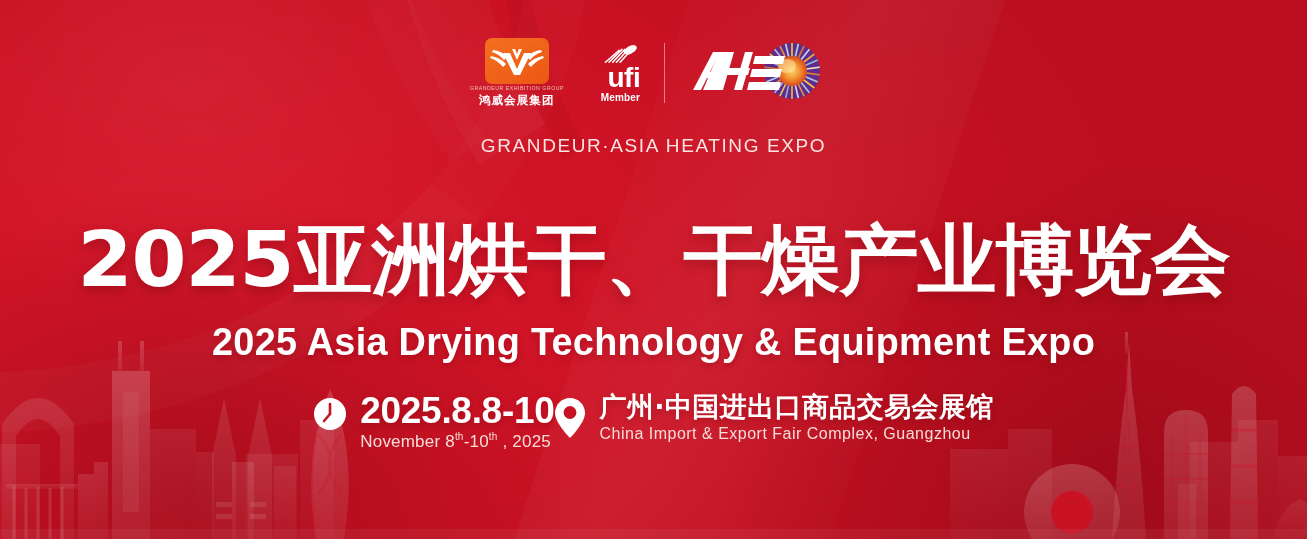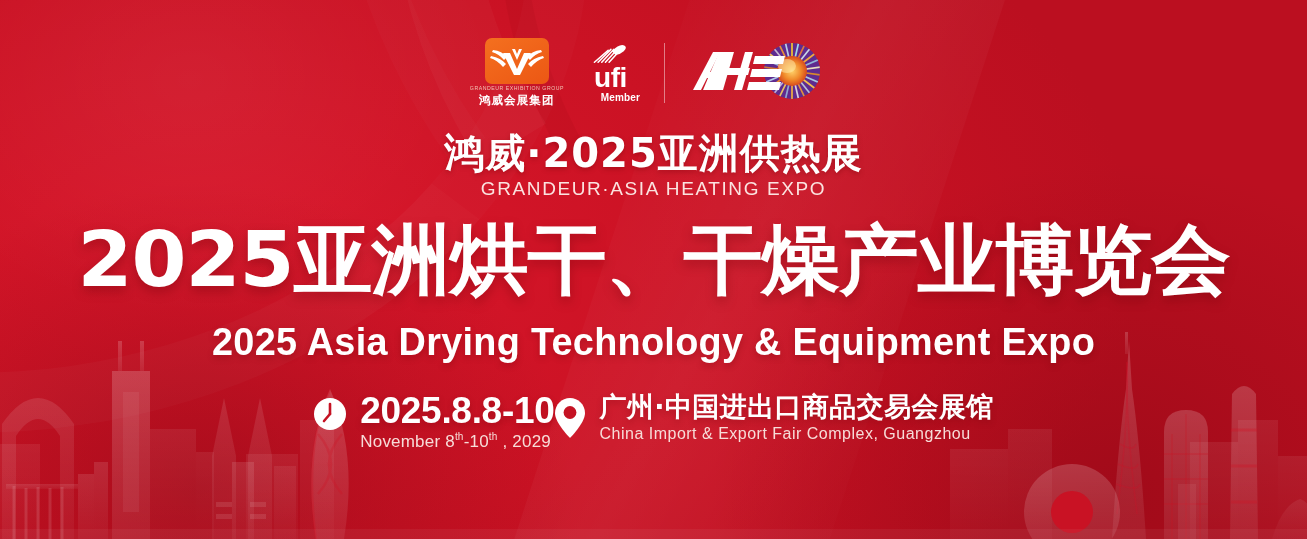--- a/index.html
+++ b/index.html
@@ -97,21 +97,21 @@
   .grandeur-en{
     font-size:4.4px; letter-spacing:.45px; color:#f2c3b4; white-space:nowrap;
     transform:scale(1.18); transform-origin:center;
   }
   .grandeur-cn{
     font-size:11.5px; color:#fff; letter-spacing:1.1px; font-weight:700;
     font-family:"DejaVu Sans","Liberation Sans",sans-serif; white-space:nowrap;
   }
 
   
-  .logo-ufi{ display:flex; flex-direction:column; align-items:center; justify-content:center; }
+  .logo-ufi{ display:flex; flex-direction:column; align-items:flex-end; justify-content:center; }
   .ufi-bird{ width:38px; height:22px; margin-bottom:1px; }
   .ufi-word{ font-size:28px; font-weight:700; color:#fff; line-height:.88; letter-spacing:-.5px; }
   .ufi-member{ font-size:10px; font-weight:700; color:#fff; letter-spacing:.2px; margin-top:1px;padding-left:20px; }
 
   .logo-divider{ width:1px; height:60px; background:rgba(255,255,255,.45); }
 
   
   .logo-ahe{ width:150px; height:62px; }
 
   
@@ -404,42 +404,41 @@
           <path d="M66 14 L96 14 L94 22 L64 22 Z"></path>
           <path d="M63 27 L93 27 L91 35 L61 35 Z"></path>
           <path d="M60 40 L92 40 L90 48 L58 48 Z"></path>
         </g>
         <text x="0" y="0" font-size="0" fill="none">AHE</text>
       </svg>
     </div>
   </div>
 
   <div class="head-block">
-    <div class="title-cn">鸿威·2025亚洲供热展</div>
     <div class="title-en">GRANDEUR·ASIA HEATING EXPO</div>
   </div>
 
   <div class="mega">2025亚洲烘干、干燥产业博览会</div>
   <div class="mega-en">2025 Asia Drying Technology &amp; Equipment Expo</div>
 
   <div class="info-row">
 
     <div class="info-item">
       <div class="info-icon">
         <svg width="34" height="34" viewBox="0 0 34 34" xmlns="http://www.w3.org/2000/svg">
           <circle cx="17" cy="17" r="16" fill="#ffffff"></circle>
           <g stroke="#c51223" stroke-width="2.6" stroke-linecap="round" fill="none">
             <path d="M17 7 L17 17"></path>
             <path d="M17 17 L11 24"></path>
           </g>
         </svg>
       </div>
       <div class="info-text">
         <div class="date-main">2025.8.8-10</div>
-        <div class="date-sub"><span>November 8</span><sup>th</sup><span>-10</span><sup>th</sup><span> , 2029</span></div>
+        <div class="date-sub"><span>November 8</span><sup>th</sup><span>-10</span><sup>th</sup><span> , 2025</span></div>
       </div>
     </div>
 
     <div class="info-item">
       <div class="info-icon">
         <svg width="32" height="42" viewBox="0 0 32 42" xmlns="http://www.w3.org/2000/svg">
           <path d="M16 1 C7.7 1 1 7.7 1 16 C1 26 16 41 16 41 C16 41 31 26 31 16 C31 7.7 24.3 1 16 1 Z" fill="#ffffff"></path>
           <circle cx="16" cy="15.5" r="6.4" fill="#c51223"></circle>
         </svg>
       </div>

